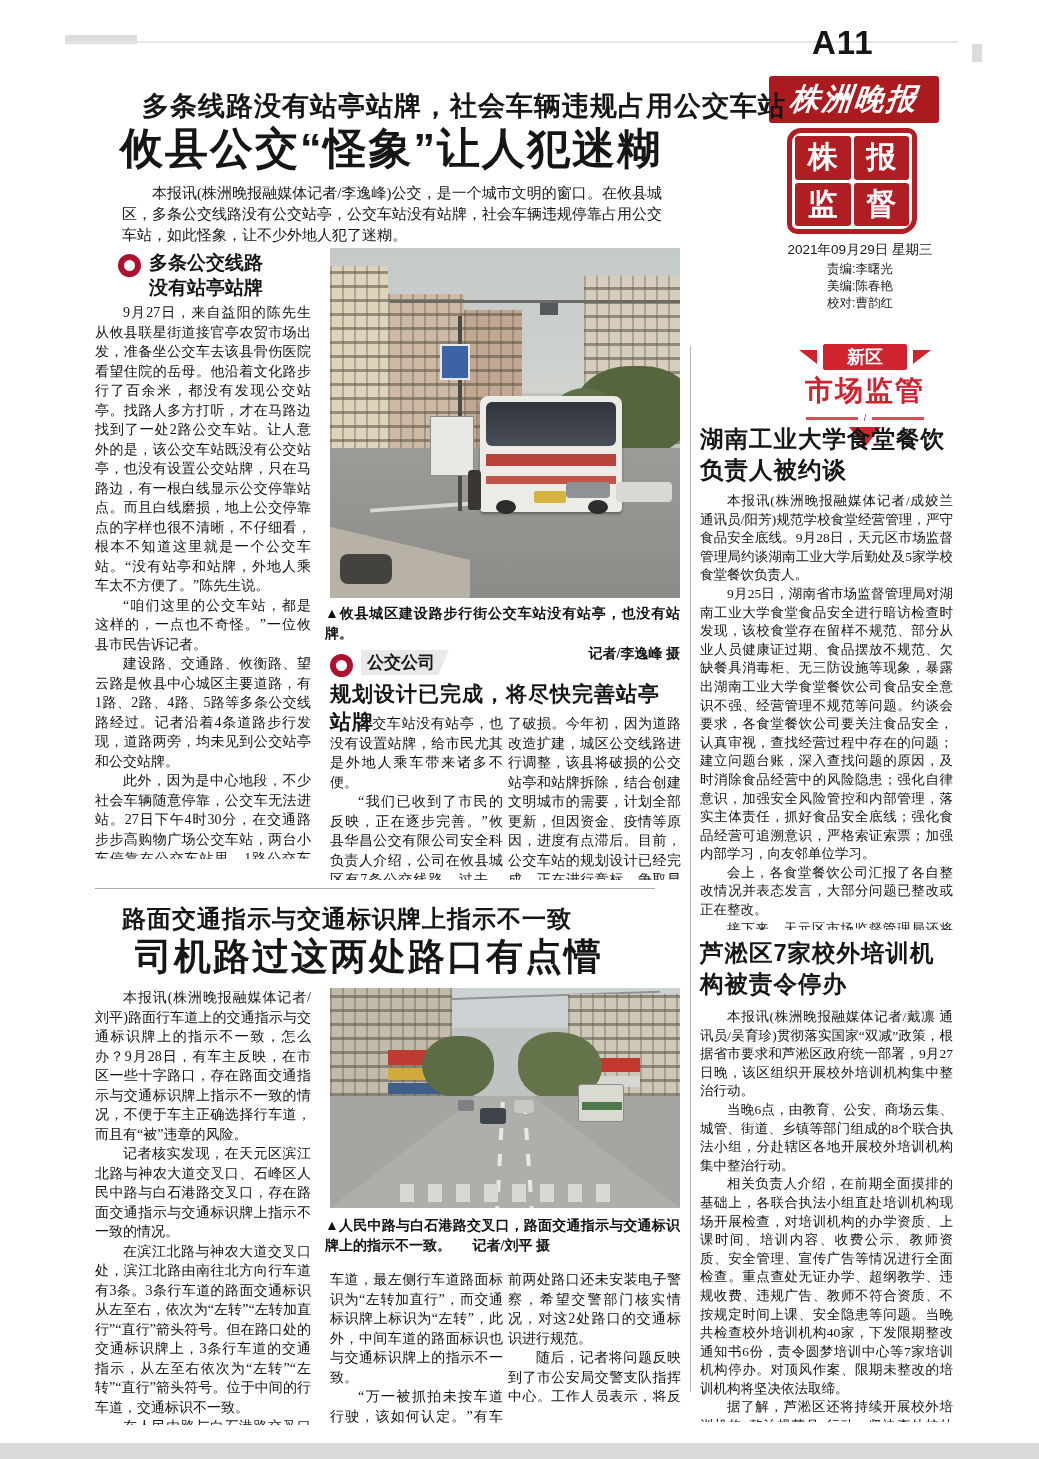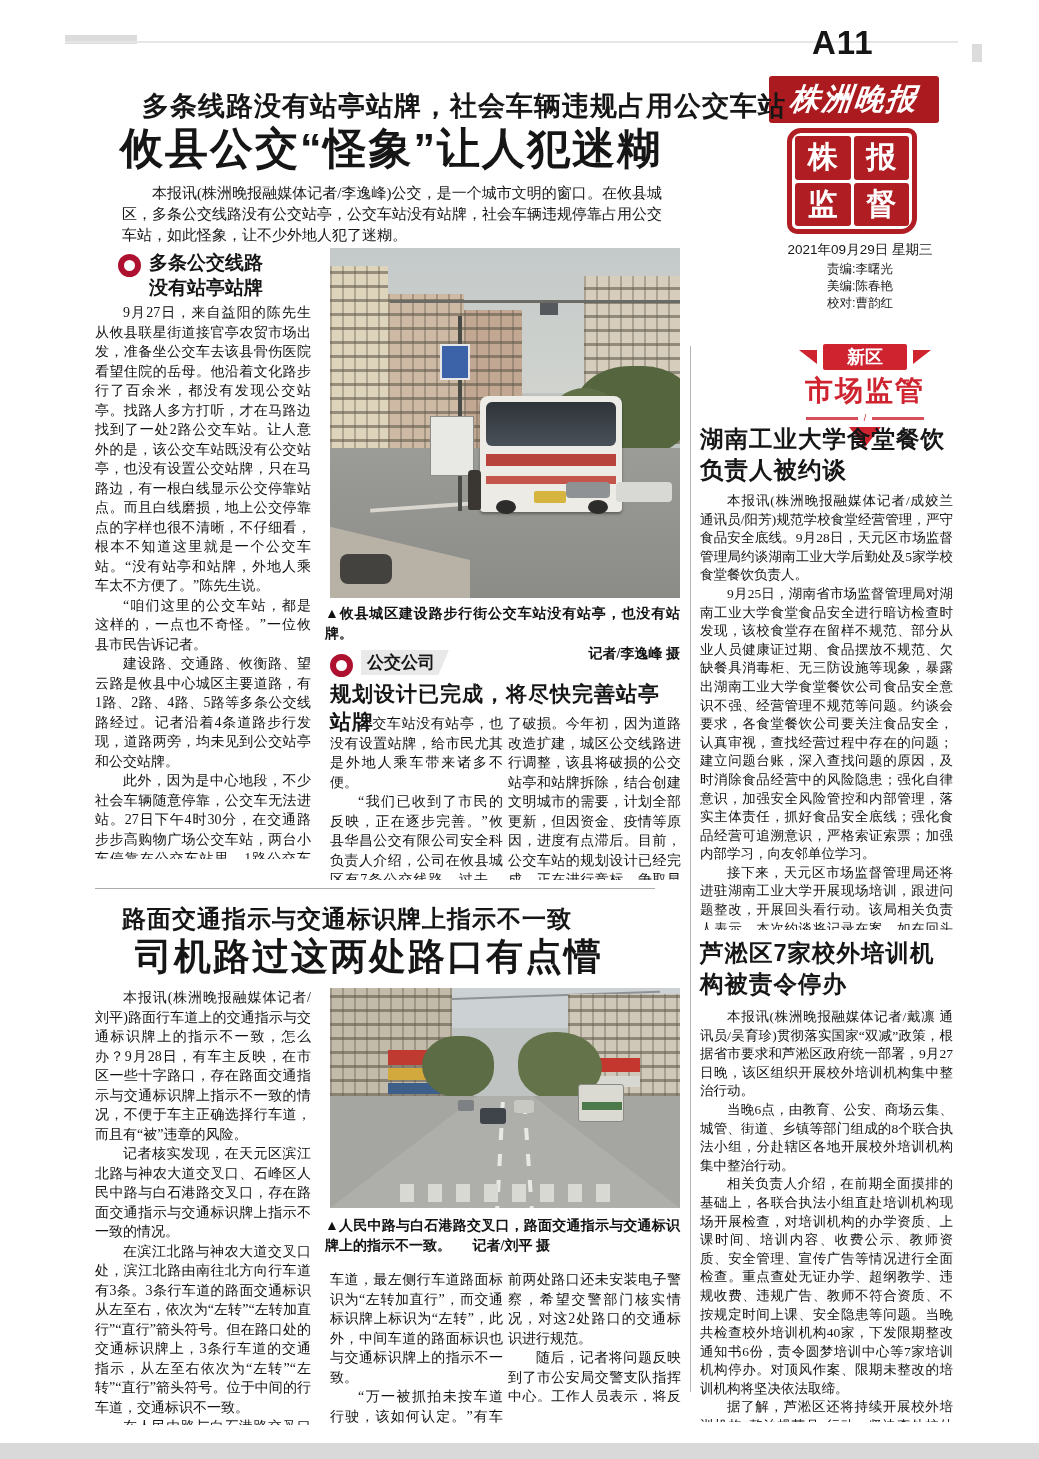--- a/index.html
+++ b/index.html
@@ -243,20 +243,21 @@
         <em>/</em>
         <i></i>
     </div>
     <div class="mkt-v"></div>
   </div>
 
   <div class="abs side-headline" style="top:424px;">湖南工业大学食堂餐饮负责人被约谈</div>
   <div class="abs side-col" style="left:700px;top:492px;width:253px;height:438px;">
     <p>本报讯(株洲晚报融媒体记者/成姣兰 通讯员/阳芳)规范学校食堂经营管理，严守食品安全底线。9月28日，天元区市场监督管理局约谈湖南工业大学后勤处及5家学校食堂餐饮负责人。</p>
     <p>9月25日，湖南省市场监督管理局对湖南工业大学食堂食品安全进行暗访检查时发现，该校食堂存在留样不规范、部分从业人员健康证过期、食品摆放不规范、欠缺餐具消毒柜、无三防设施等现象，暴露出湖南工业大学食堂餐饮公司食品安全意识不强、经营管理不规范等问题。约谈会要求，各食堂餐饮公司要关注食品安全，认真审视，查找经营过程中存在的问题；建立问题台账，深入查找问题的原因，及时消除食品经营中的风险隐患；强化自律意识，加强安全风险管控和内部管理，落实主体责任，抓好食品安全底线；强化食品经营可追溯意识，严格索证索票；加强内部学习，向友邻单位学习。</p>
+    <p>会上，各食堂餐饮公司汇报了各自整改情况并表态发言，大部分问题已整改或正在整改。</p>
     <p>接下来，天元区市场监督管理局还将进驻湖南工业大学开展现场培训，跟进问题整改，开展回头看行动。该局相关负责人表示，本次约谈将记录在案，如在回头看过程中发现相关问题，一定从严处罚。</p>
   </div>
 
   <div class="abs side-headline" style="top:938px;">芦淞区7家校外培训机构被责令停办</div>
   <div class="abs side-col" style="left:700px;top:1008px;width:253px;height:414px;">
     <p>本报讯(株洲晚报融媒体记者/戴凛 通讯员/吴育珍)贯彻落实国家“双减”政策，根据省市要求和芦淞区政府统一部署，9月27日晚，该区组织开展校外培训机构集中整治行动。</p>
     <p>当晚6点，由教育、公安、商场云集、城管、街道、乡镇等部门组成的8个联合执法小组，分赴辖区各地开展校外培训机构集中整治行动。</p>
     <p>相关负责人介绍，在前期全面摸排的基础上，各联合执法小组直赴培训机构现场开展检查，对培训机构的办学资质、上课时间、培训内容、收费公示、教师资质、安全管理、宣传广告等情况进行全面检查。重点查处无证办学、超纲教学、违规收费、违规广告、教师不符合资质、不按规定时间上课、安全隐患等问题。当晚共检查校外培训机构40家，下发限期整改通知书6份，责令圆梦培训中心等7家培训机构停办。对顶风作案、限期未整改的培训机构将坚决依法取缔。</p>
     <p>据了解，芦淞区还将持续开展校外培训机构“整治规范月”行动，坚决查处校外培训机构违法违规行为，切实规范培训行为，减轻学生校外培训负担，让教育主阵地回归学校。</p>
   </div>

